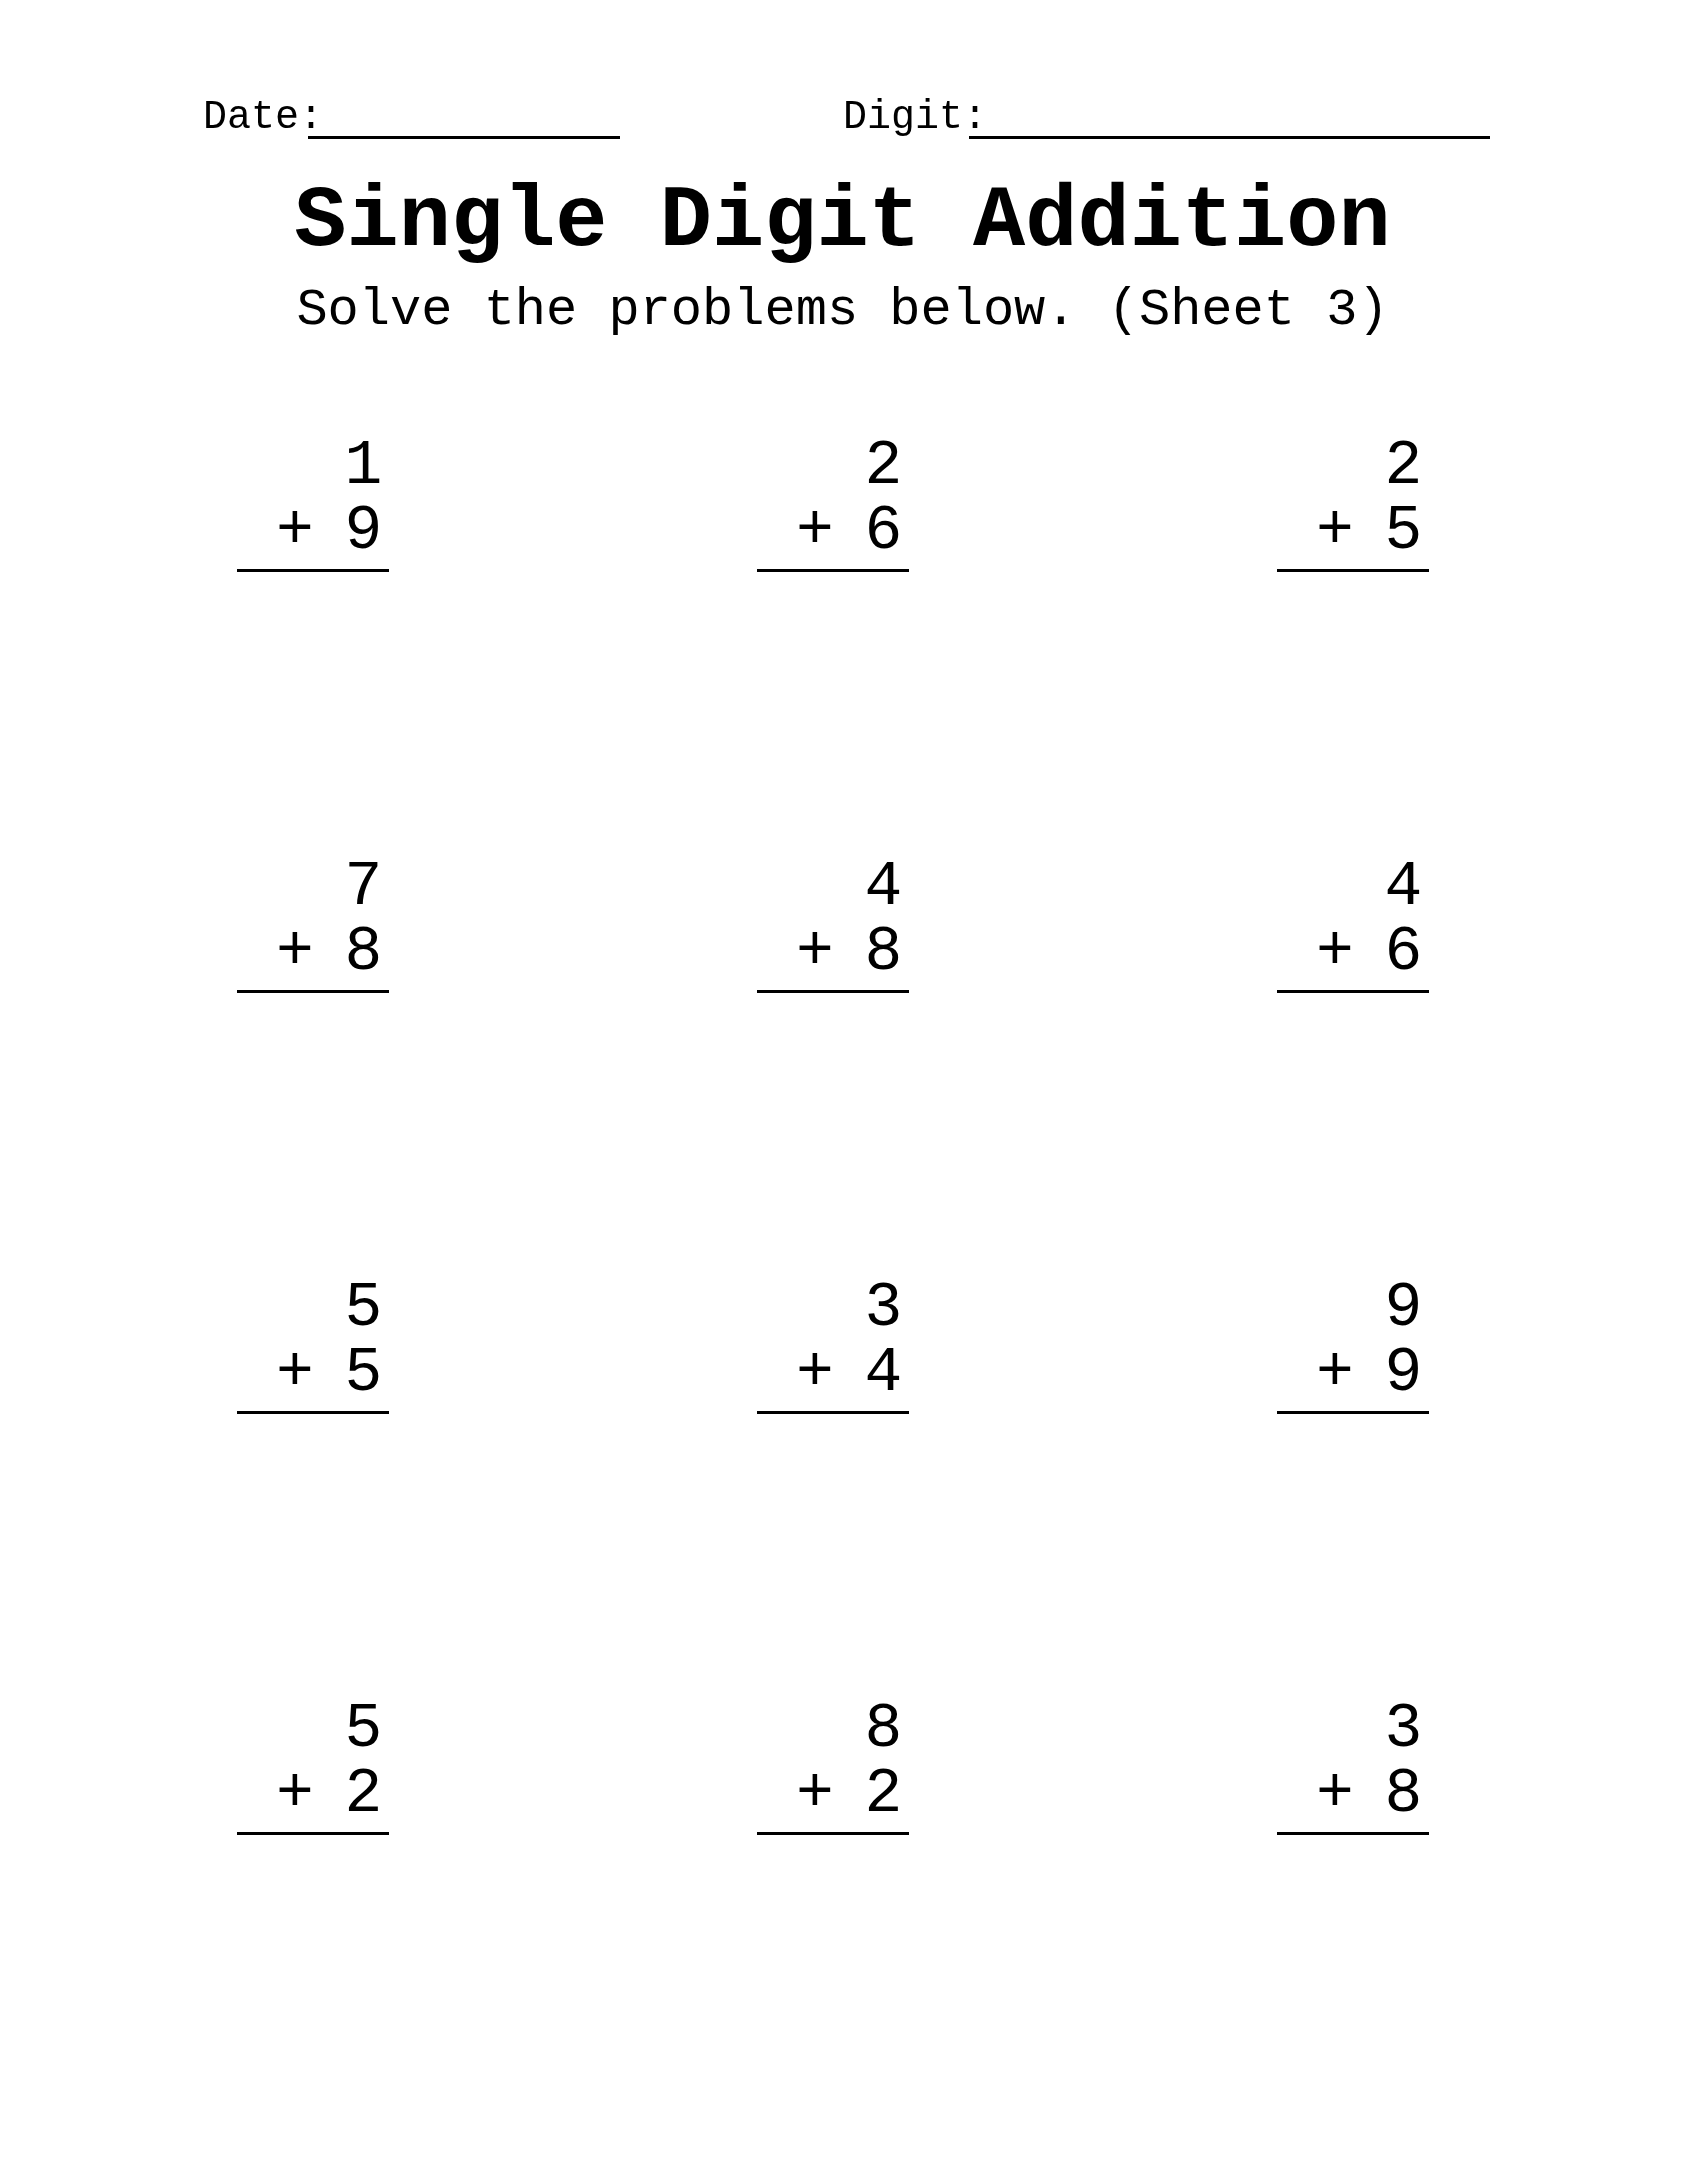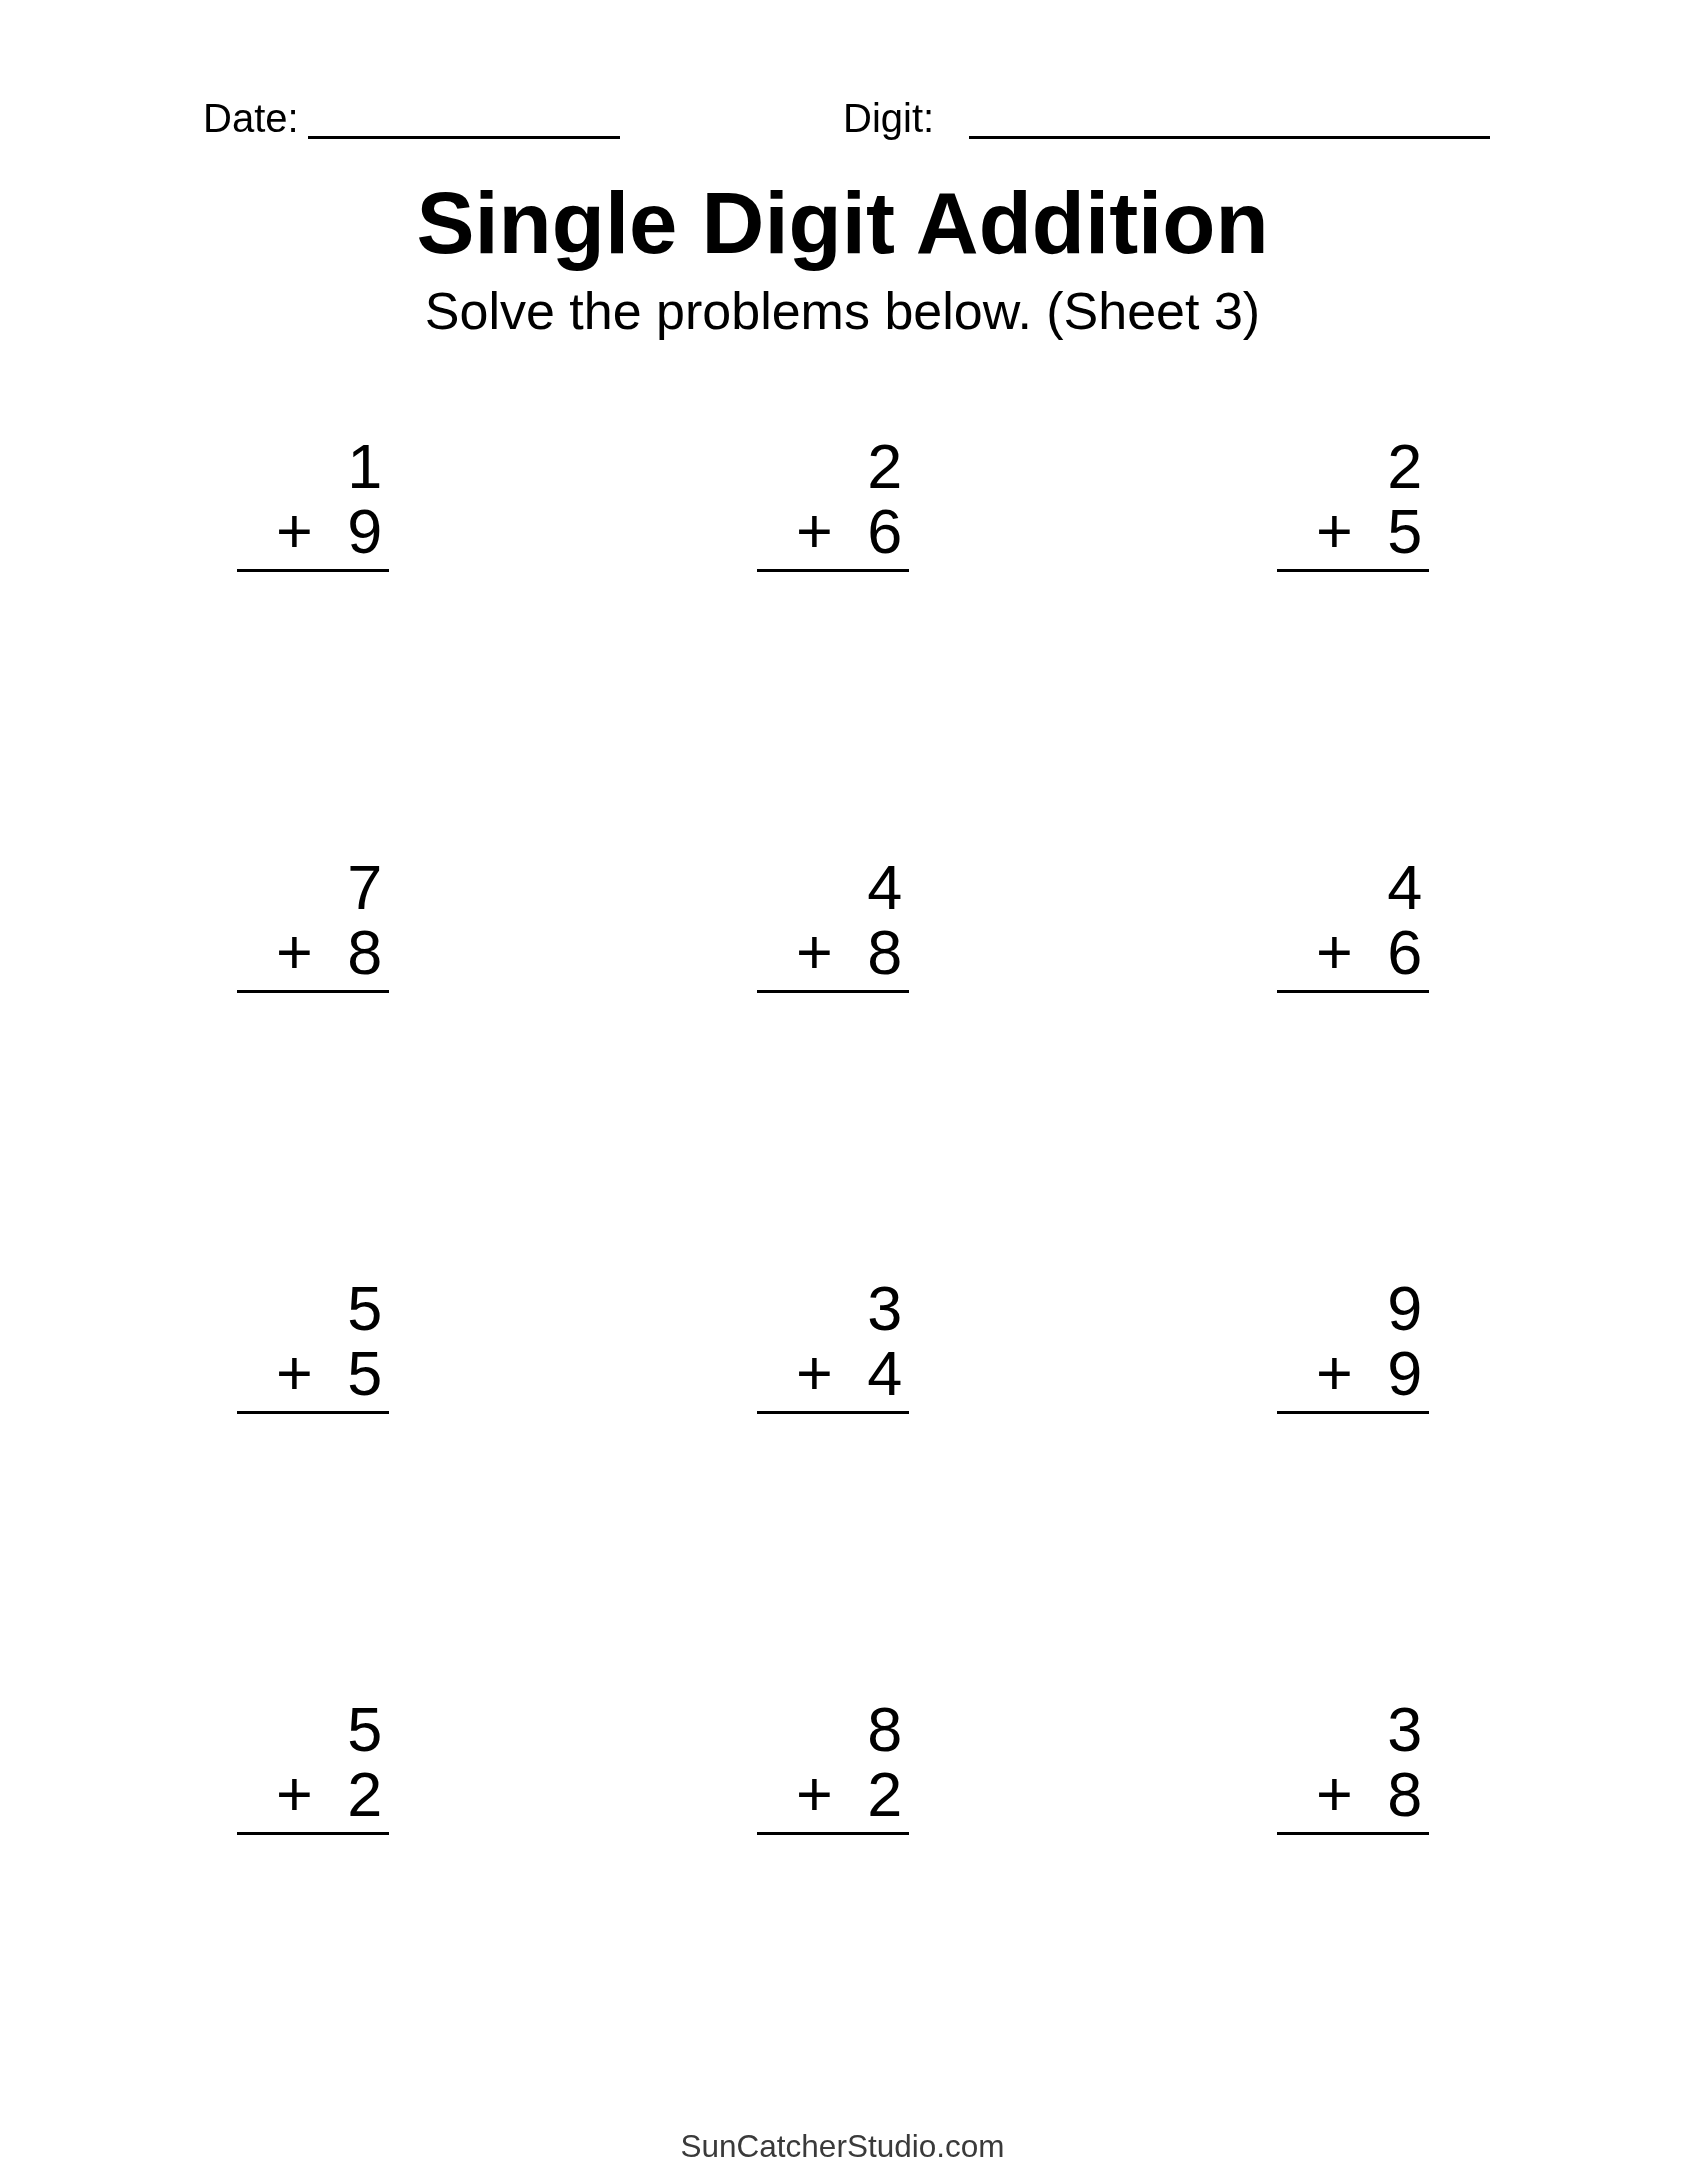--- a/index.html
+++ b/index.html
@@ -1,21 +1,21 @@
 <!DOCTYPE html>
 <html style="font-size:13.6px"><head>
 <meta charset="utf-8">
 <style>
   html, body { margin: 0; padding: 0; background: #ffffff; }
   .page {
     position: relative;
     width: 1685px;
     height: 2181px;
     background: #ffffff;
-    font-family: Liberation Sans, sans-serif;
+    font-family: Liberation Mono, monospace;
     color: #000000;
     overflow: hidden;
   }
 
   
   .hdr-label {
     position: absolute;
     font-size: 40px;
     line-height: 46px;
     color: #000000;
@@ -236,16 +236,15 @@
         <div class="p-bot">
           <span class="p-op">+</span>
           <span>8</span>
         </div>
       </div>
       <div class="answer-space"></div>
     </div>
 
   </div>
 
-  <div class="footer">SunCatcherStudio.com</div>
 
 </div>
 
 
 </body></html>

